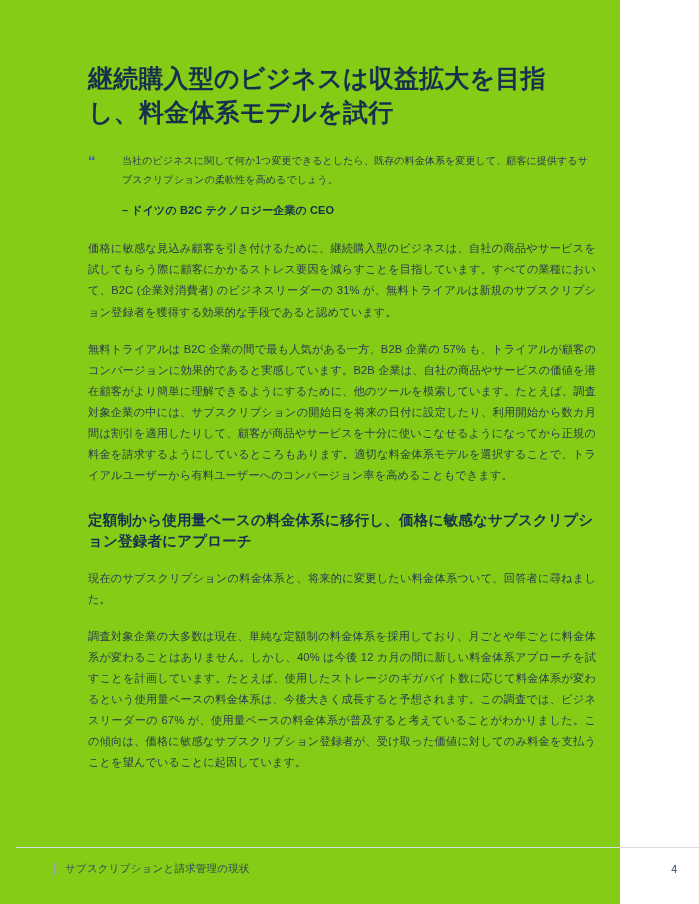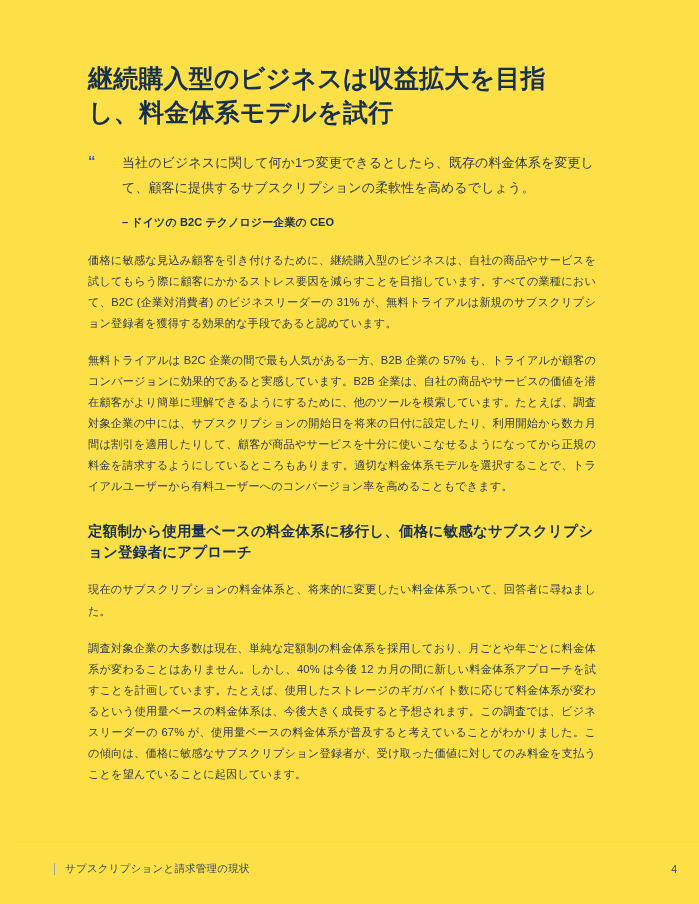--- a/index.html
+++ b/index.html
@@ -9,24 +9,24 @@
   body {
     width: 699px;
     height: 904px;
     background: #ffffff;
     font-family: "Liberation Sans", sans-serif;
     color: #1b2a3d;
     overflow: hidden;
   }
   .page {
     position: relative;
-    width: 699px;
+    width: 620px;
     height: 904px;
     box-sizing: border-box;
-    background: #fde047;
+    background: #84cc16;
   }
   .content {
     position: absolute;
     left: 88px;
     top: 62px;
     width: 508px;
   }
   h1.doc-title {
     font-size: 25px;
     line-height: 1.34;
@@ -51,21 +51,21 @@
   .quote-mark {
     position: absolute;
     left: 0;
     top: 2px;
     color: #2f5fa8;
     font-size: 15px;
     font-weight: bold;
     line-height: 1;
   }
   .quote-text {
-    font-size: 13px;
+    font-size: 10px;
     line-height: 1.92;
     color: #2c3b4d;
     margin: 0;
     letter-spacing: 0.1px;
   }
   .quote-attrib {
     font-size: 11px;
     font-weight: bold;
     color: #18304d;
     margin: 14px 0 0 0;

